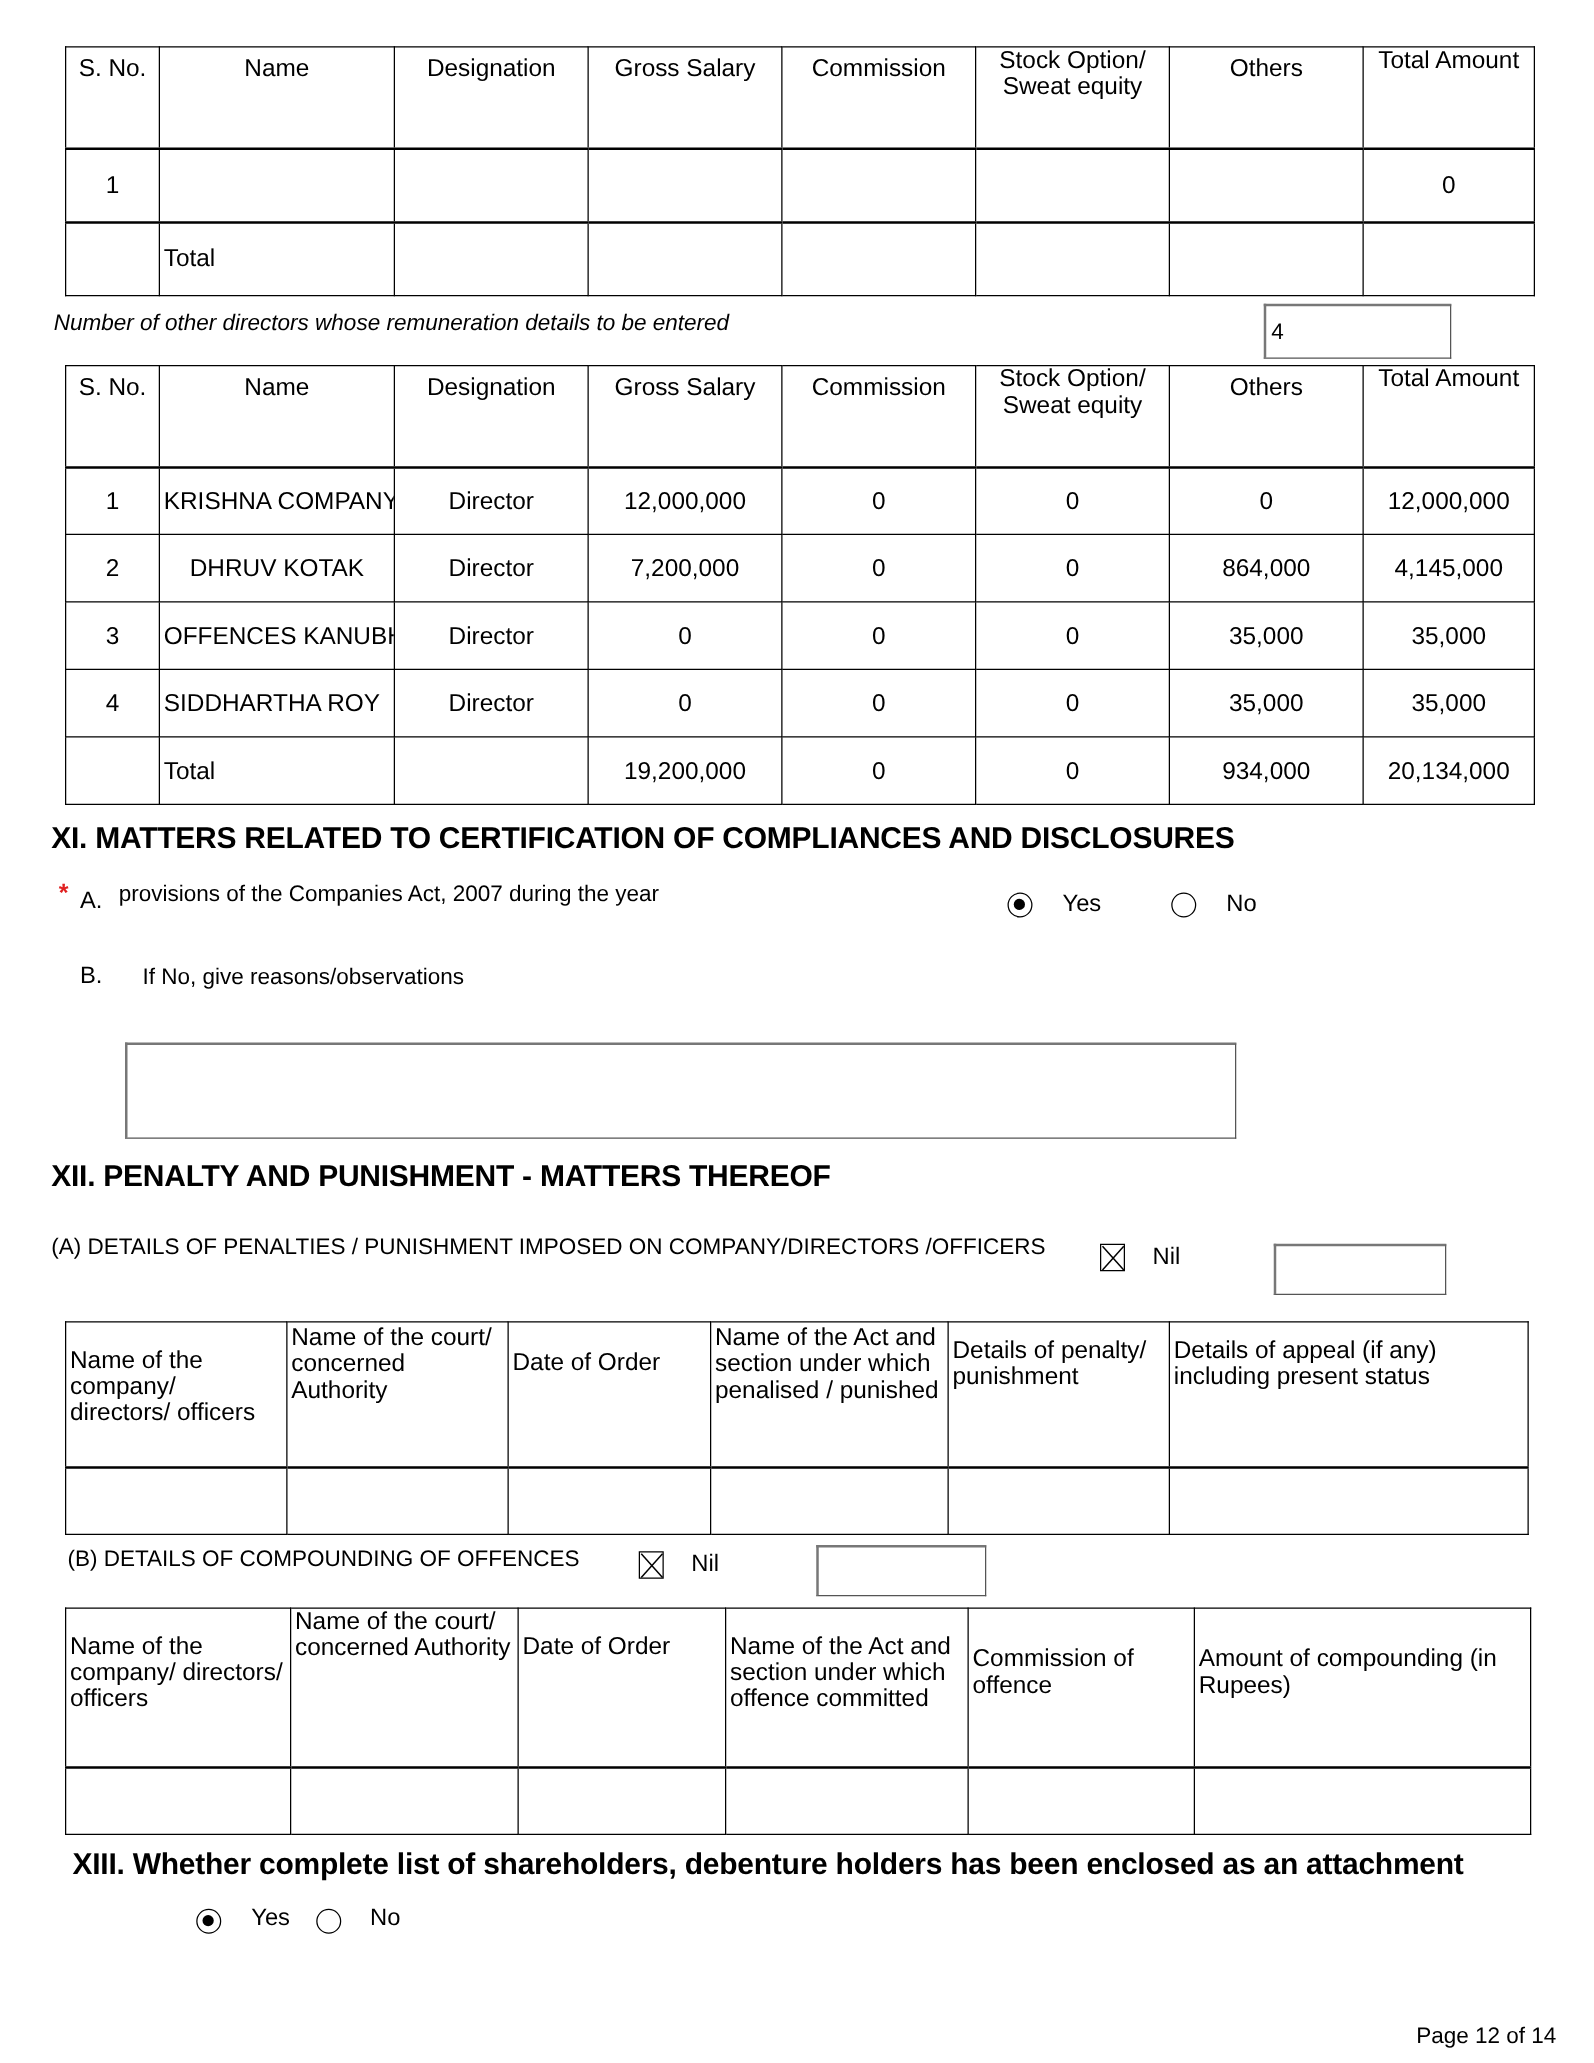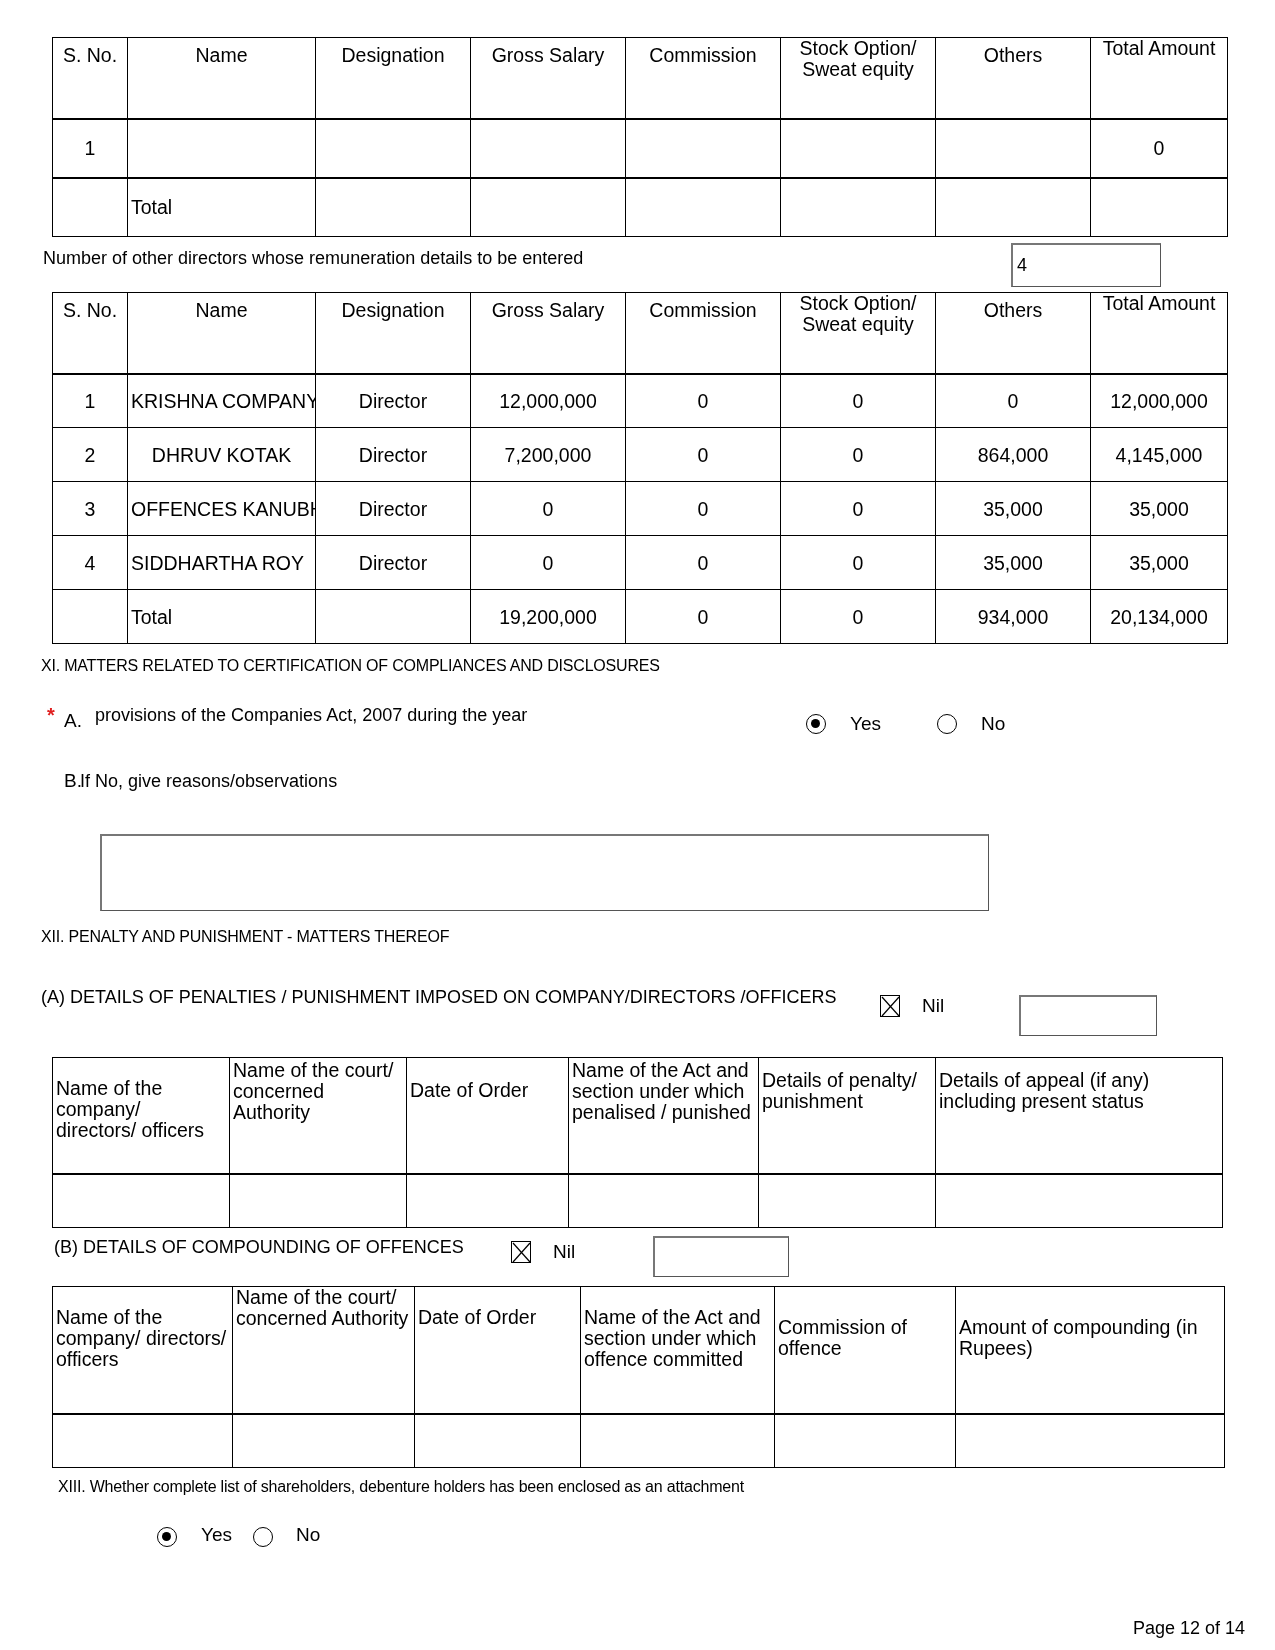--- a/index.html
+++ b/index.html
@@ -7,21 +7,21 @@
          font-family:"Liberation Sans", sans-serif; color:#000; font-size:19px; }
   .abs { position:absolute; }
   table.grid { position:absolute; border-collapse:collapse; table-layout:fixed; }
   table.grid td { border:1.5px solid #000; padding:0 3px; vertical-align:middle;
                   font-size:19.5px; line-height:22px; overflow:hidden; white-space:nowrap; }
   table.grid td.hdr { vertical-align:top; text-align:center; padding-top:6px; white-space:normal; }
   table.grid td.c { text-align:center; }
   table.grid td.l { text-align:left; }
   table.grid td.tl { vertical-align:top; text-align:left; white-space:normal; line-height:21px; }
   table.grid tr.thick-top td { border-top:2.5px solid #000; }
-  .section-title { font-weight:normal; font-size:16px; letter-spacing:-0.2px; }
+  .section-title { font-weight:bold; font-size:24px; letter-spacing:-0.2px; }
   .input-box { position:absolute; border:1px solid #555; border-top:2px solid #777;
                border-left:2px solid #777; background:#fff; box-sizing:border-box; }
   .input-box span { position:absolute; left:4px; top:10px; font-size:18px; }
   .radio { position:absolute; width:20px; height:20px; border:1.5px solid #000;
            border-radius:50%; box-sizing:border-box; background:#fff; }
   .radio.on::after { content:""; position:absolute; left:4px; top:4px; width:9px; height:9px;
            border-radius:50%; background:#000; }
   .xbox { position:absolute; width:20px; height:22px; border:1.2px solid #000; box-sizing:border-box; }
   .xbox svg { position:absolute; left:0; top:0; }
   .req { color:#e02020; font-weight:bold; }
@@ -67,21 +67,21 @@
     <td class="c"></td>
     <td class="c"></td>
     <td class="c"></td>
     <td class="c"></td>
     <td class="c"></td>
     <td class="c"></td>
   </tr>
 </tbody>
   </table>
 
-<div class="abs" style="left:43px; top:248px; font-size:18px;">Number of other directors whose remuneration details to be entered</div>
+<div class="abs" style="left:43px; top:248px; font-size:18px;font-style:italic;">Number of other directors whose remuneration details to be entered</div>
 <div class="input-box" style="left:1011px; top:243px; width:150px; height:44px;">
   <span>4</span>
 </div>
 
 <table class="grid" style="left:52px; top:292px; width:1175px;">
   <colgroup>
     <col style="width:75px">
       <col style="width:188px">
       <col style="width:155px">
       <col style="width:155px">
@@ -160,21 +160,21 @@
 <div class="abs" style="left:64px; top:710px; font-size:19px;">A.</div>
 <div class="abs" style="left:95px; top:705px; font-size:18px; line-height:21px;">
   <div>provisions of the Companies Act, 2007 during the year</div>
 </div>
 <div class="radio on" style="left:806px; top:714px;"></div>
 <div class="abs" style="left:850px; top:713px;">Yes</div>
 <div class="radio" style="left:937px; top:714px;"></div>
 <div class="abs" style="left:981px; top:713px;">No</div>
 
 <div class="abs" style="left:64px; top:770px; font-size:19px;">B.</div>
-<div class="abs" style="left:80px; top:771px; font-size:18px;">If No, give reasons/observations</div>
+<div class="abs" style="left:114px; top:771px; font-size:18px;">If No, give reasons/observations</div>
 <div class="input-box" style="left:100px; top:834px; width:889px; height:77px;">
   <span></span>
 </div>
 
 <div class="abs section-title" style="left:41px; top:928px;">XII. PENALTY AND PUNISHMENT  - MATTERS THEREOF</div>
 
 <div class="abs" style="left:41px; top:987px; font-size:18px;">(A) DETAILS OF PENALTIES / PUNISHMENT IMPOSED ON COMPANY/DIRECTORS /OFFICERS</div>
 <div class="xbox" style="left:880px; top:995px;">
   <svg width="20" height="22">
       <line x1="1" y1="1" x2="18" y2="20" stroke="#000" stroke-width="1.2"></line>

